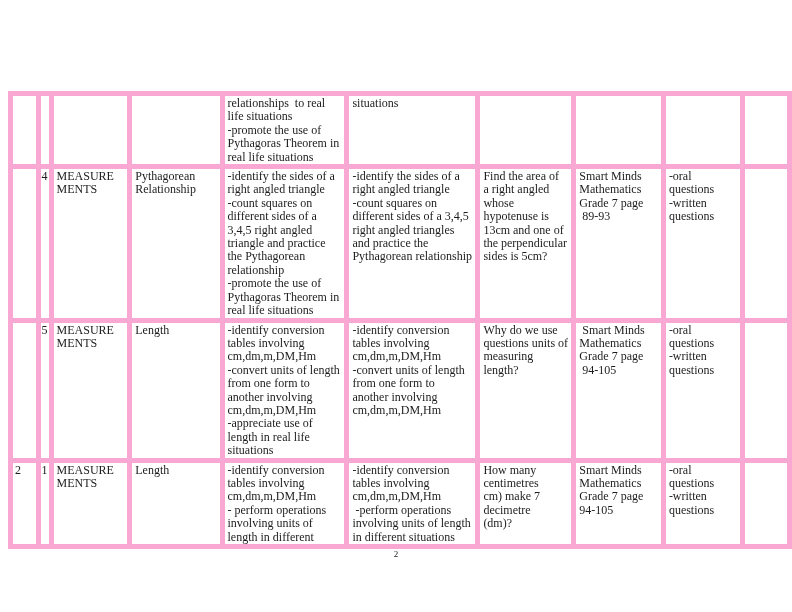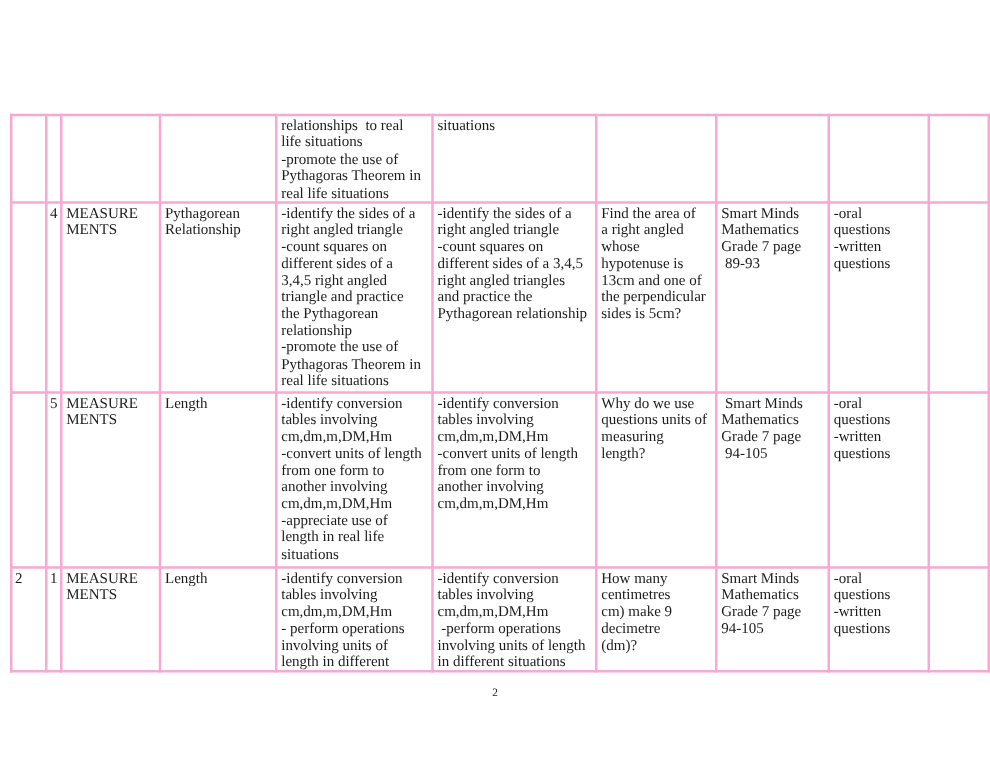--- a/index.html
+++ b/index.html
@@ -17,21 +17,21 @@
     color: #1c1c1c;
   }
   table.sow-table {
     position: absolute;
     left: 8px;
     top: 91px;
     border-collapse: collapse;
     table-layout: fixed;
   }
   table.sow-table td {
-    border: 2px solid #f9a8d4;
+    border: 5px solid #f9a8d4;
     vertical-align: top;
     padding: 0;
     overflow: hidden;
     margin-left: 44px;
   }
   tr.r0 { height: 67px; }
   tr.r1 { height: 152px; }
   tr.r2 { height: 140px; }
   tr.r3 { height: 81px; }
   .ct {
@@ -262,21 +262,21 @@
             <div class="ct">-identify conversion
 tables involving
 cm,dm,m,DM,Hm
  -perform operations
 involving units of length
 in different situations</div>
           </td>
         <td>
             <div class="ct">How many
 centimetres
-cm) make 9
+cm) make 7
 decimetre
 (dm)?</div>
           </td>
         <td>
             <div class="ct">Smart Minds
 Mathematics
 Grade 7 page
 94-105</div>
           </td>
         <td>

